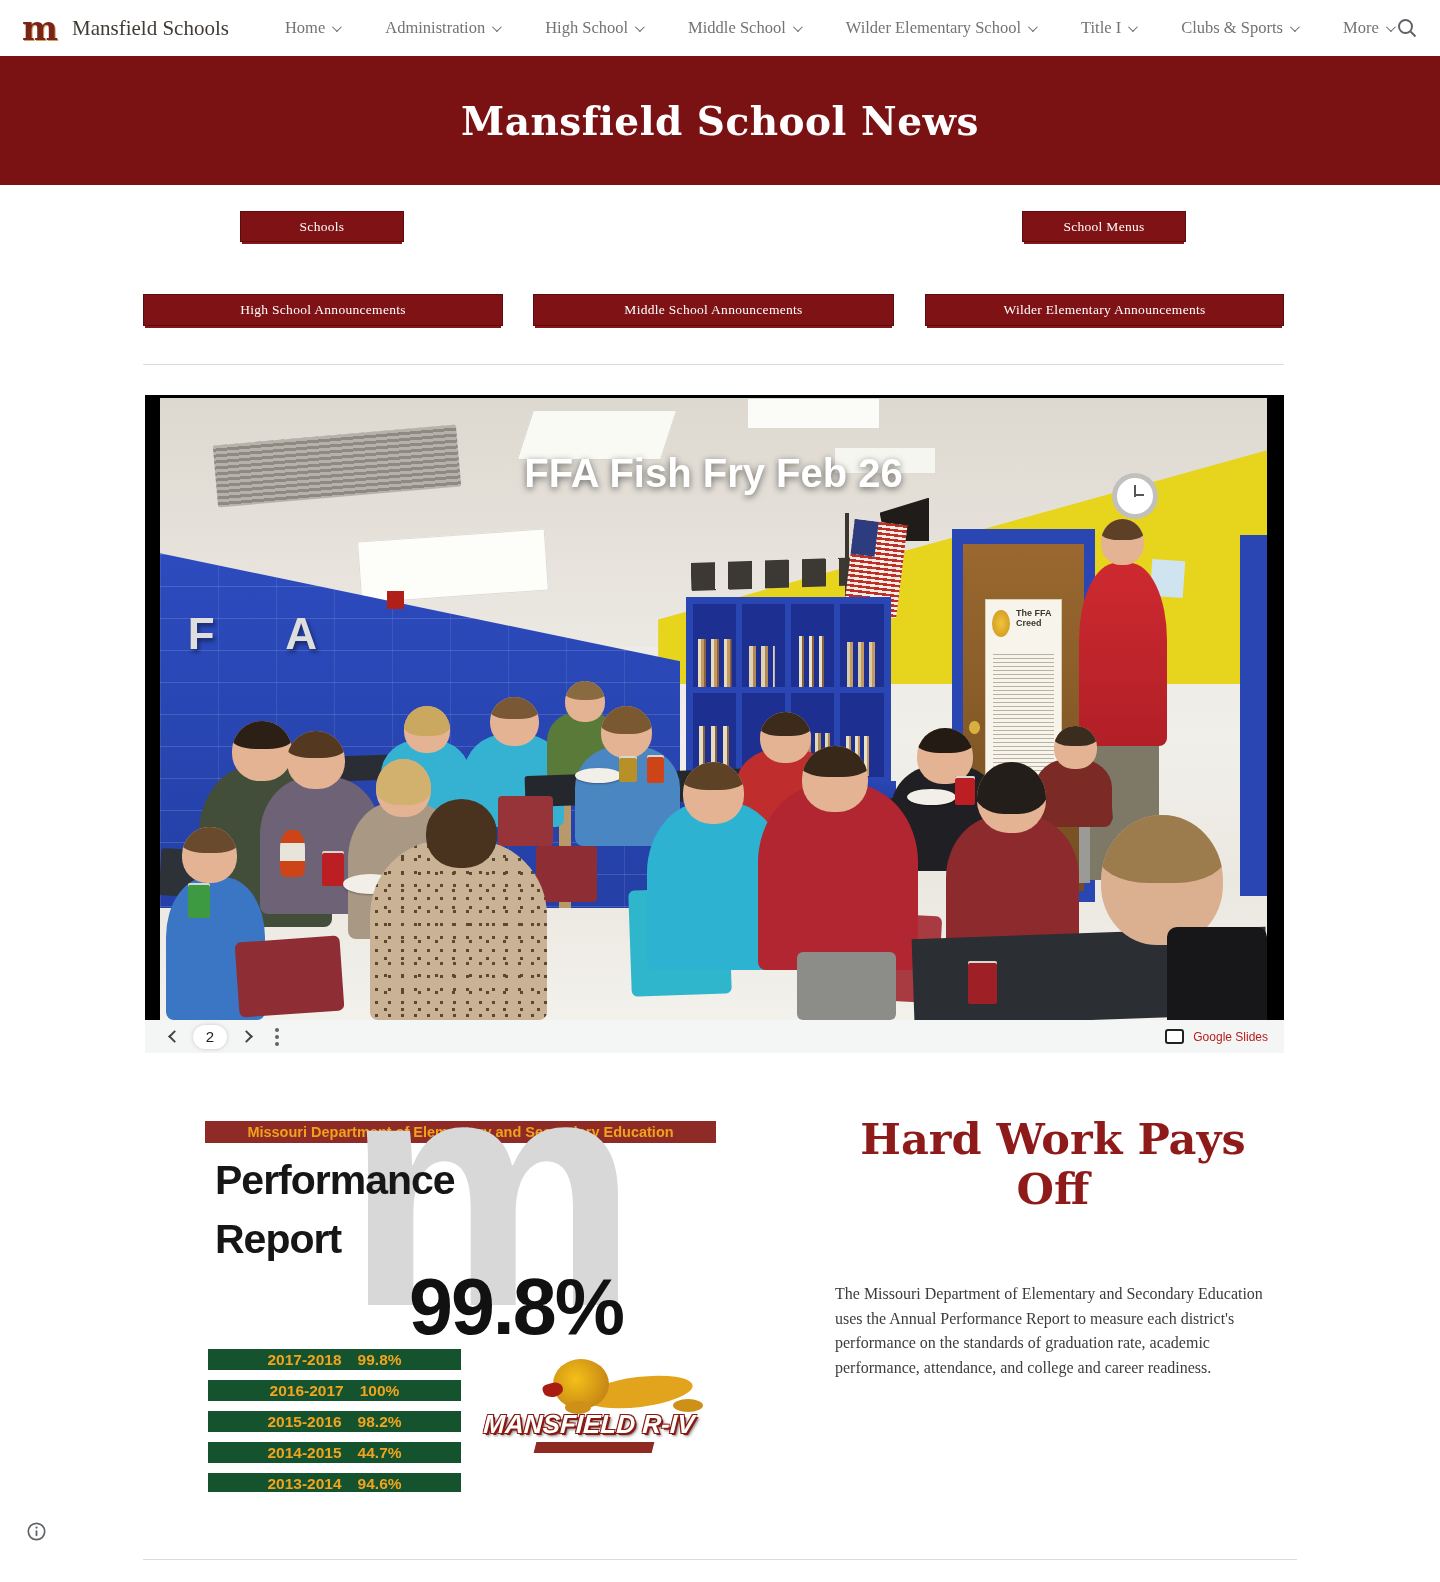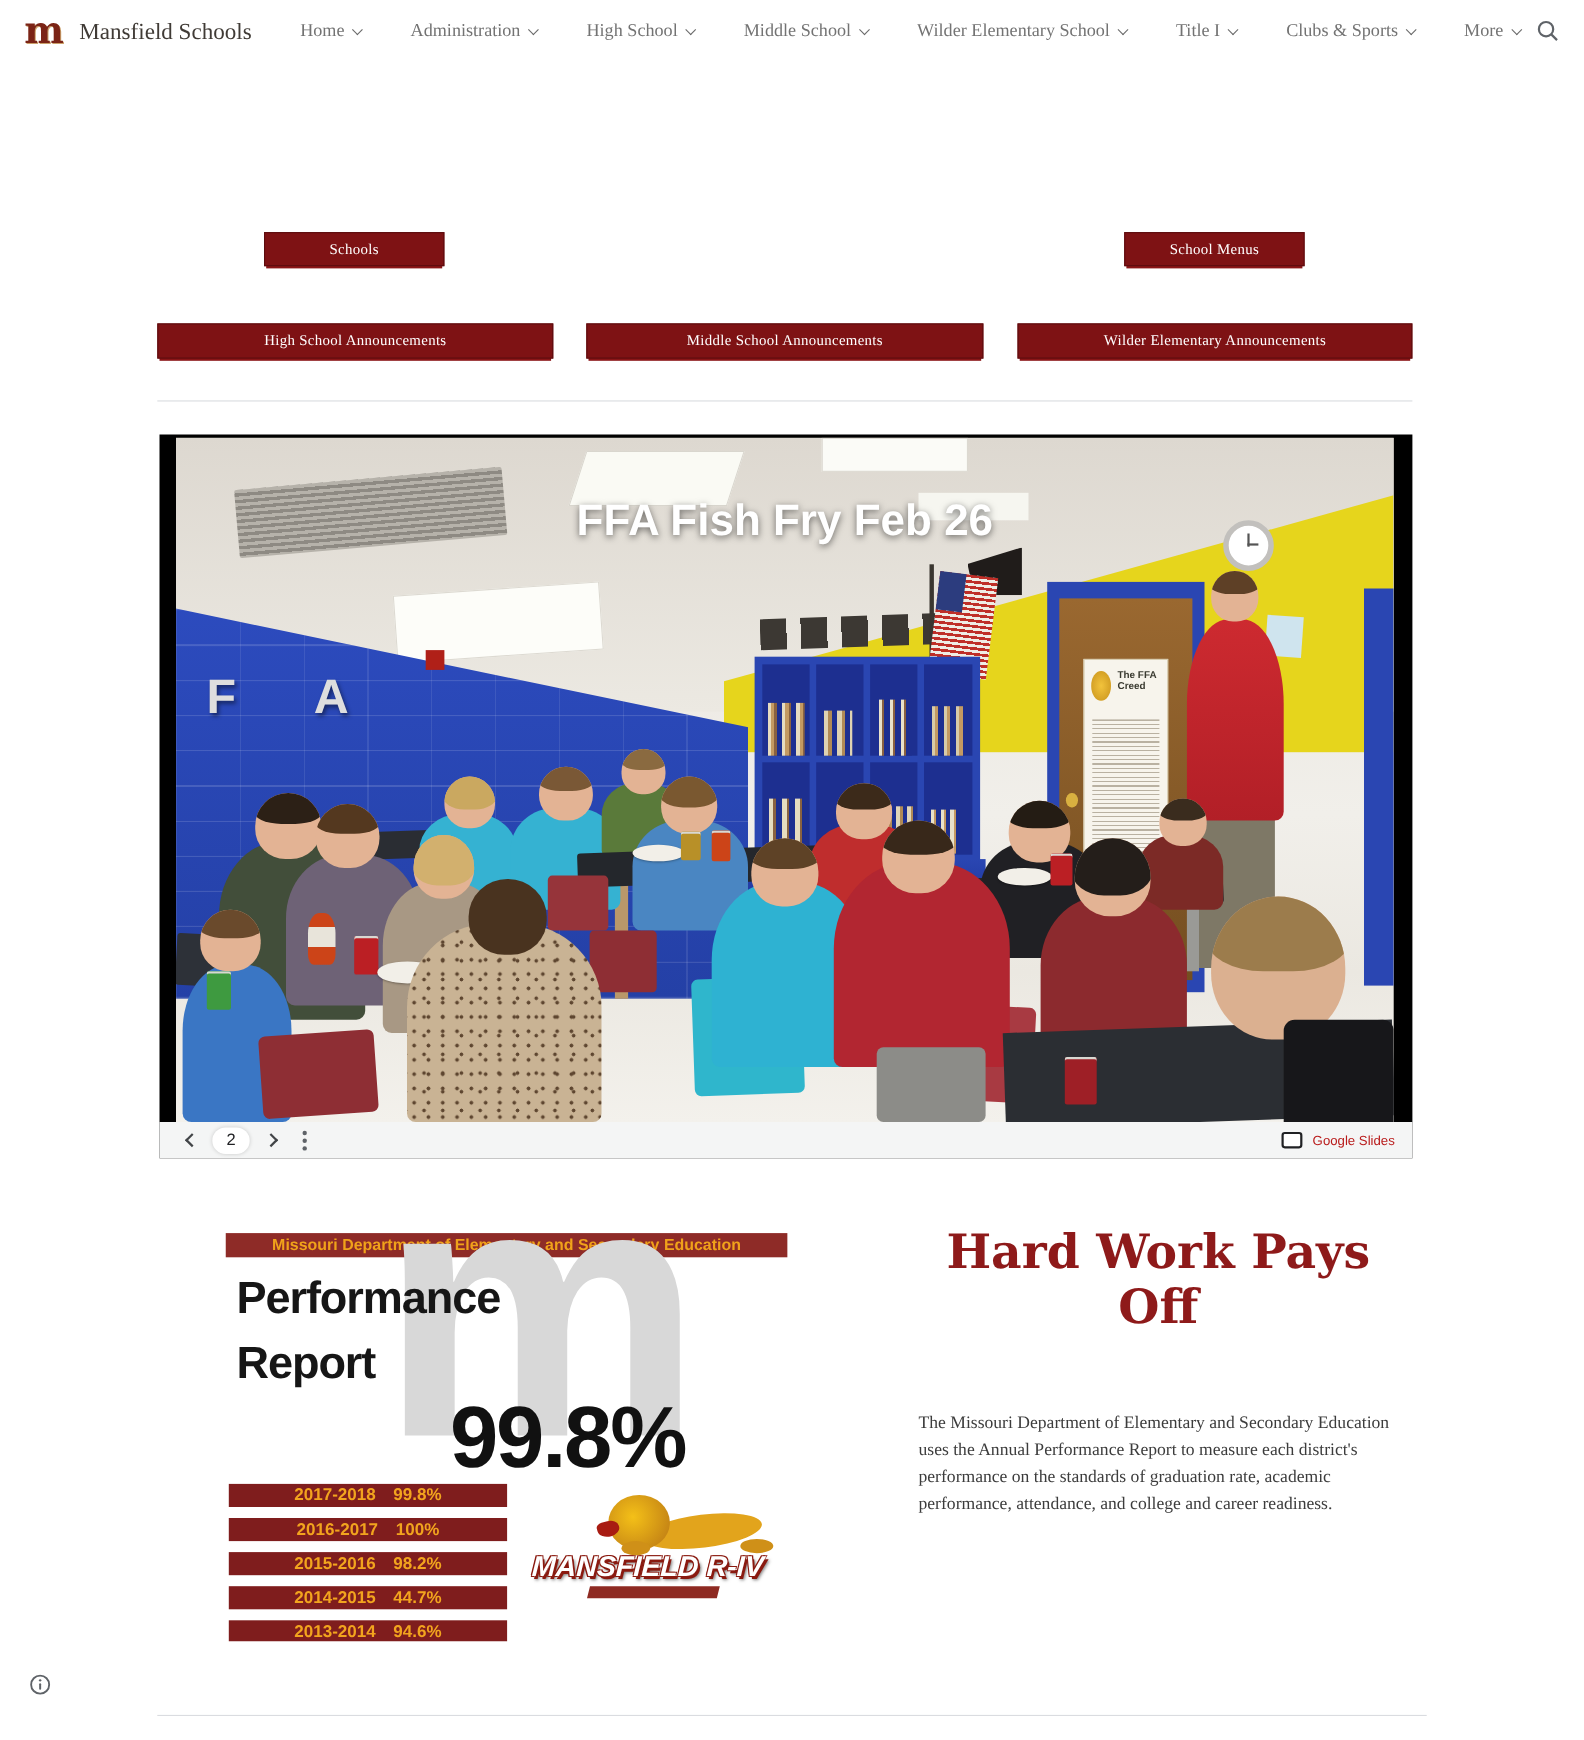--- a/index.html
+++ b/index.html
@@ -2,21 +2,21 @@
 <html><head>
 <meta charset="utf-8">
 <style>
   * { margin:0; padding:0; box-sizing:border-box; }
   body { font-family:"Liberation Sans", sans-serif; background:#fff; }
   #page { position:relative; width:1440px; height:1582px; background:#fff; overflow:hidden; }
 
   
   .hdr { position:absolute; left:0; top:0; width:1440px; height:56px; background:#fff; display:flex; align-items:center; padding:0 22px; }
   .logo-m { font-family:"DejaVu Serif", serif; font-weight:bold; font-size:34px; color:#7b2416; line-height:1; margin-right:14px; text-shadow:1px 1px 0 #caa06a; cursor:pointer; }
-  .site-title { font-family:"Liberation Serif", serif; font-size:21px; color:#403b36; margin-right:44px; white-space:nowrap; cursor:pointer; }
+  .site-title { font-family:"Liberation Serif", serif; font-size:21px; color:#403b36; margin-right:56px; white-space:nowrap; cursor:pointer; }
   .nav { display:flex; align-items:center; gap:46px; flex:1; justify-content:flex-start; }
   .nav-item { font-family:"Liberation Serif", serif; font-size:16.5px; color:#737373; display:flex; align-items:center; gap:7px; white-space:nowrap; cursor:pointer; }
   .chev { width:7px; height:7px; border-right:1.8px solid #6a6a6a; border-bottom:1.8px solid #6a6a6a; transform:rotate(45deg) translateY(-2px); }
   .search-btn { margin-left:auto; cursor:pointer; display:flex; align-items:center; }
 
   
   .banner { position:absolute; left:0; top:56px; width:1440px; height:129px; background:#7a1113; display:flex; align-items:center; justify-content:center; }
   .banner h1 { font-family:"DejaVu Serif", serif; font-weight:bold; font-size:39px; color:#ffffff; letter-spacing:.5px; }
 
   
@@ -46,21 +46,21 @@
   .gs-icon { width:19px; height:15px; border:2.6px solid #202124; border-radius:3px; background:#fff; }
   .gs-label { font-size:12px; color:#b91c1c; }
 
   
   .apr { position:absolute; left:205px; top:1121px; width:511px; height:371px; background:#fff; overflow:hidden; }
   .apr-bar { position:absolute; left:0; top:0; width:511px; height:22px; background:#8e2b27; display:flex; align-items:center; justify-content:center; font-weight:bold; font-size:14.5px; color:#f0a21a; }
   .apr-mark { position:absolute; left:140px; top:-95px; font-family:"Liberation Sans",sans-serif; font-weight:bold; font-size:330px; color:#d8d8d8; line-height:1; z-index:1; }
   .apr-title { position:absolute; left:10px; top:30px; z-index:3; font-weight:bold; font-size:41px; line-height:59px; color:#161616; letter-spacing:-1px; }
   .apr-big { position:absolute; left:204px; top:140px; z-index:3; font-weight:bold; font-size:79px; color:#111; letter-spacing:-2px; }
   .apr-rows { position:absolute; left:3px; top:228px; z-index:4; display:flex; flex-direction:column; gap:10px; }
-  .apr-row { width:253px; height:21px; background:#7f1d1d; display:flex; align-items:center; justify-content:center; gap:16px; font-weight:bold; font-size:15.5px; color:#f2a41e; }
+  .apr-row { width:253px; height:21px; background:#14532d; display:flex; align-items:center; justify-content:center; gap:16px; font-weight:bold; font-size:15.5px; color:#f2a41e; }
   .lion { position:absolute; z-index:4; }
   .logo-text { position:absolute; left:268px; top:288px; width:232px; z-index:5; text-align:center; font-weight:bold; font-style:italic; font-size:26px; color:#fff; letter-spacing:0; transform:skewX(-3deg);
     text-shadow:-1px -1px 0 #8a1a10, 1px -1px 0 #8a1a10, -1px 1px 0 #8a1a10, 2px 2px 0 #8a1a10, 3px 3px 3px #777; white-space:nowrap; }
   .ribbon { position:absolute; left:330px; top:321px; width:118px; height:11px; background:#8e2a22; transform:skewX(-14deg); z-index:5; }
 
   
   .art-h { position:absolute; left:825px; top:1114px; width:456px; text-align:center; font-family:"DejaVu Serif", serif; font-size:43px; color:#8e1a1a; }
   .art-p { position:absolute; left:835px; width:440px; font-family:"Liberation Serif", serif; font-size:16px; line-height:24.6px; color:#3c3c3c; }
 
   
@@ -110,20 +110,23 @@
         </div>
     </div>
     <div class="search-btn">
       <svg width="22" height="22" viewBox="0 0 22 22">
           <circle cx="9.5" cy="9.5" r="6.5" fill="none" stroke="#5f6368" stroke-width="2"></circle>
           <line x1="14.5" y1="14.5" x2="19.5" y2="19.5" stroke="#5f6368" stroke-width="2"></line>
         </svg>
     </div>
   </div>
 
+  <div class="banner">
+    <h1>Mansfield School News</h1>
+  </div>
 
   <div class="mbtn" style="left:240px; top:211px; width:164px; height:31px;">Schools</div>
   <div class="mbtn" style="left:1022px; top:211px; width:164px; height:31px;">School Menus</div>
   <div class="mbtn" style="left:533px; top:294px; width:361px; height:32px;">Middle School Announcements</div>
   <div class="mbtn" style="left:143px; top:294px; width:360px; height:32px;">High School Announcements</div>
   <div class="mbtn" style="left:925px; top:294px; width:359px; height:32px;">Wilder Elementary Announcements</div>
 
   <div class="hr1"></div>
 
   <div class="slides">

